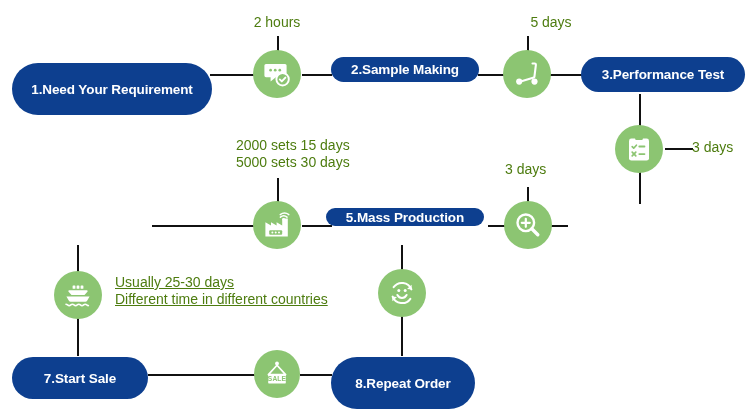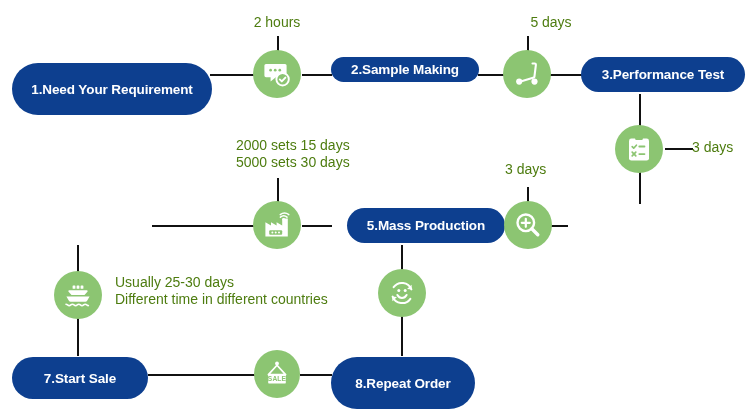--- a/index.html
+++ b/index.html
@@ -161,21 +161,21 @@
         <circle cx="10.4" cy="22.5" r="1" fill="#ffffff"></circle>
         <circle cx="13.7" cy="22.5" r="1" fill="#ffffff"></circle>
         <circle cx="17" cy="22.5" r="1" fill="#ffffff"></circle>
         <path d="M18.4 7.2a5.2 5.2 0 0 1 6.6 0" stroke="#ffffff" stroke-width="1.5" fill="none" stroke-linecap="round"></path>
         <path d="M19.9 4.6a8.2 8.2 0 0 1 9.4 0" stroke="#ffffff" stroke-width="1.5" fill="none" stroke-linecap="round" transform="translate(-1.4,0) scale(0.92 1) translate(1.4,0)"></path>
         <circle cx="21.7" cy="9.4" r="1.3" fill="#ffffff"></circle>
       </svg>
     </span>
   </div>
 
-  <div class="pill" style="left:347px; top:208px; width:158px; height:35px;">
+  <div class="pill" style="left:326px; top:208px; width:158px; height:18px;">
     <span>5.Mass Production</span>
   </div>
 
   <div class="node" style="left:504px; top:201px; width:48px; height:48px;">
     <span>
       <svg width="30" height="30" viewBox="0 0 30 30" fill="none">
         <circle cx="12.8" cy="12.8" r="8.3" fill="none" stroke="#ffffff" stroke-width="2.4"></circle>
         <path d="M12.8 8.8v8M8.8 12.8h8" stroke="#ffffff" stroke-width="2.2" stroke-linecap="round"></path>
         <path d="M18.8 18.8l6 6" stroke="#ffffff" stroke-width="3.4" stroke-linecap="round"></path>
       </svg>
@@ -192,21 +192,21 @@
       <svg width="30" height="30" viewBox="0 0 30 30" fill="none">
         <rect x="9.6" y="5.4" width="2.8" height="3.4" rx="0.6" fill="#ffffff"></rect>
         <rect x="13.6" y="5.4" width="2.8" height="3.4" rx="0.6" fill="#ffffff"></rect>
         <rect x="17.6" y="5.4" width="2.8" height="3.4" rx="0.6" fill="#ffffff"></rect>
         <path d="M6.2 10.2h17.6c.8 0 1.2.9.6 1.5l-2.9 3.2H8.5l-2.9-3.2c-.6-.6-.2-1.5.6-1.5z" fill="#ffffff"></path>
         <path d="M3.4 16.6h23.2l-2.5 4.1a2 2 0 0 1-1.7 1H7.6a2 2 0 0 1-1.7-1l-2.5-4.1z" fill="#ffffff"></path>
         <path d="M3 24.2c1.6 0 1.6 1.4 3.2 1.4s1.6-1.4 3.2-1.4 1.6 1.4 3.2 1.4 1.6-1.4 3.2-1.4 1.6 1.4 3.2 1.4 1.6-1.4 3.2-1.4 1.6 1.4 3.2 1.4" stroke="#ffffff" stroke-width="1.6" fill="none" stroke-linecap="round"></path>
       </svg>
     </span>
   </div>
-  <div class="note" style="left:115px; top:274px;">Usually 25-30 days
+  <div class="note" style="left:115px; top:274px;text-decoration:underline;">Usually 25-30 days
 Different time in different countries</div>
 
   <div class="node" style="left:378px; top:269px; width:48px; height:48px;">
     <span>
       <svg width="30" height="30" viewBox="0 0 30 30" fill="none">
         <path d="M24.4 11.4A10.2 10.2 0 0 0 6.6 9.2" stroke="#ffffff" stroke-width="2" fill="none" stroke-linecap="round"></path>
         <path d="M5.6 18.6a10.2 10.2 0 0 0 17.8 2.2" stroke="#ffffff" stroke-width="2" fill="none" stroke-linecap="round"></path>
         <path d="M24.6 6.8l.2 4.8-4.8-.6" fill="#ffffff"></path>
         <path d="M5.4 23.2l-.2-4.8 4.8.6" fill="#ffffff"></path>
         <circle cx="11.8" cy="12.6" r="1.5" fill="#ffffff"></circle>

